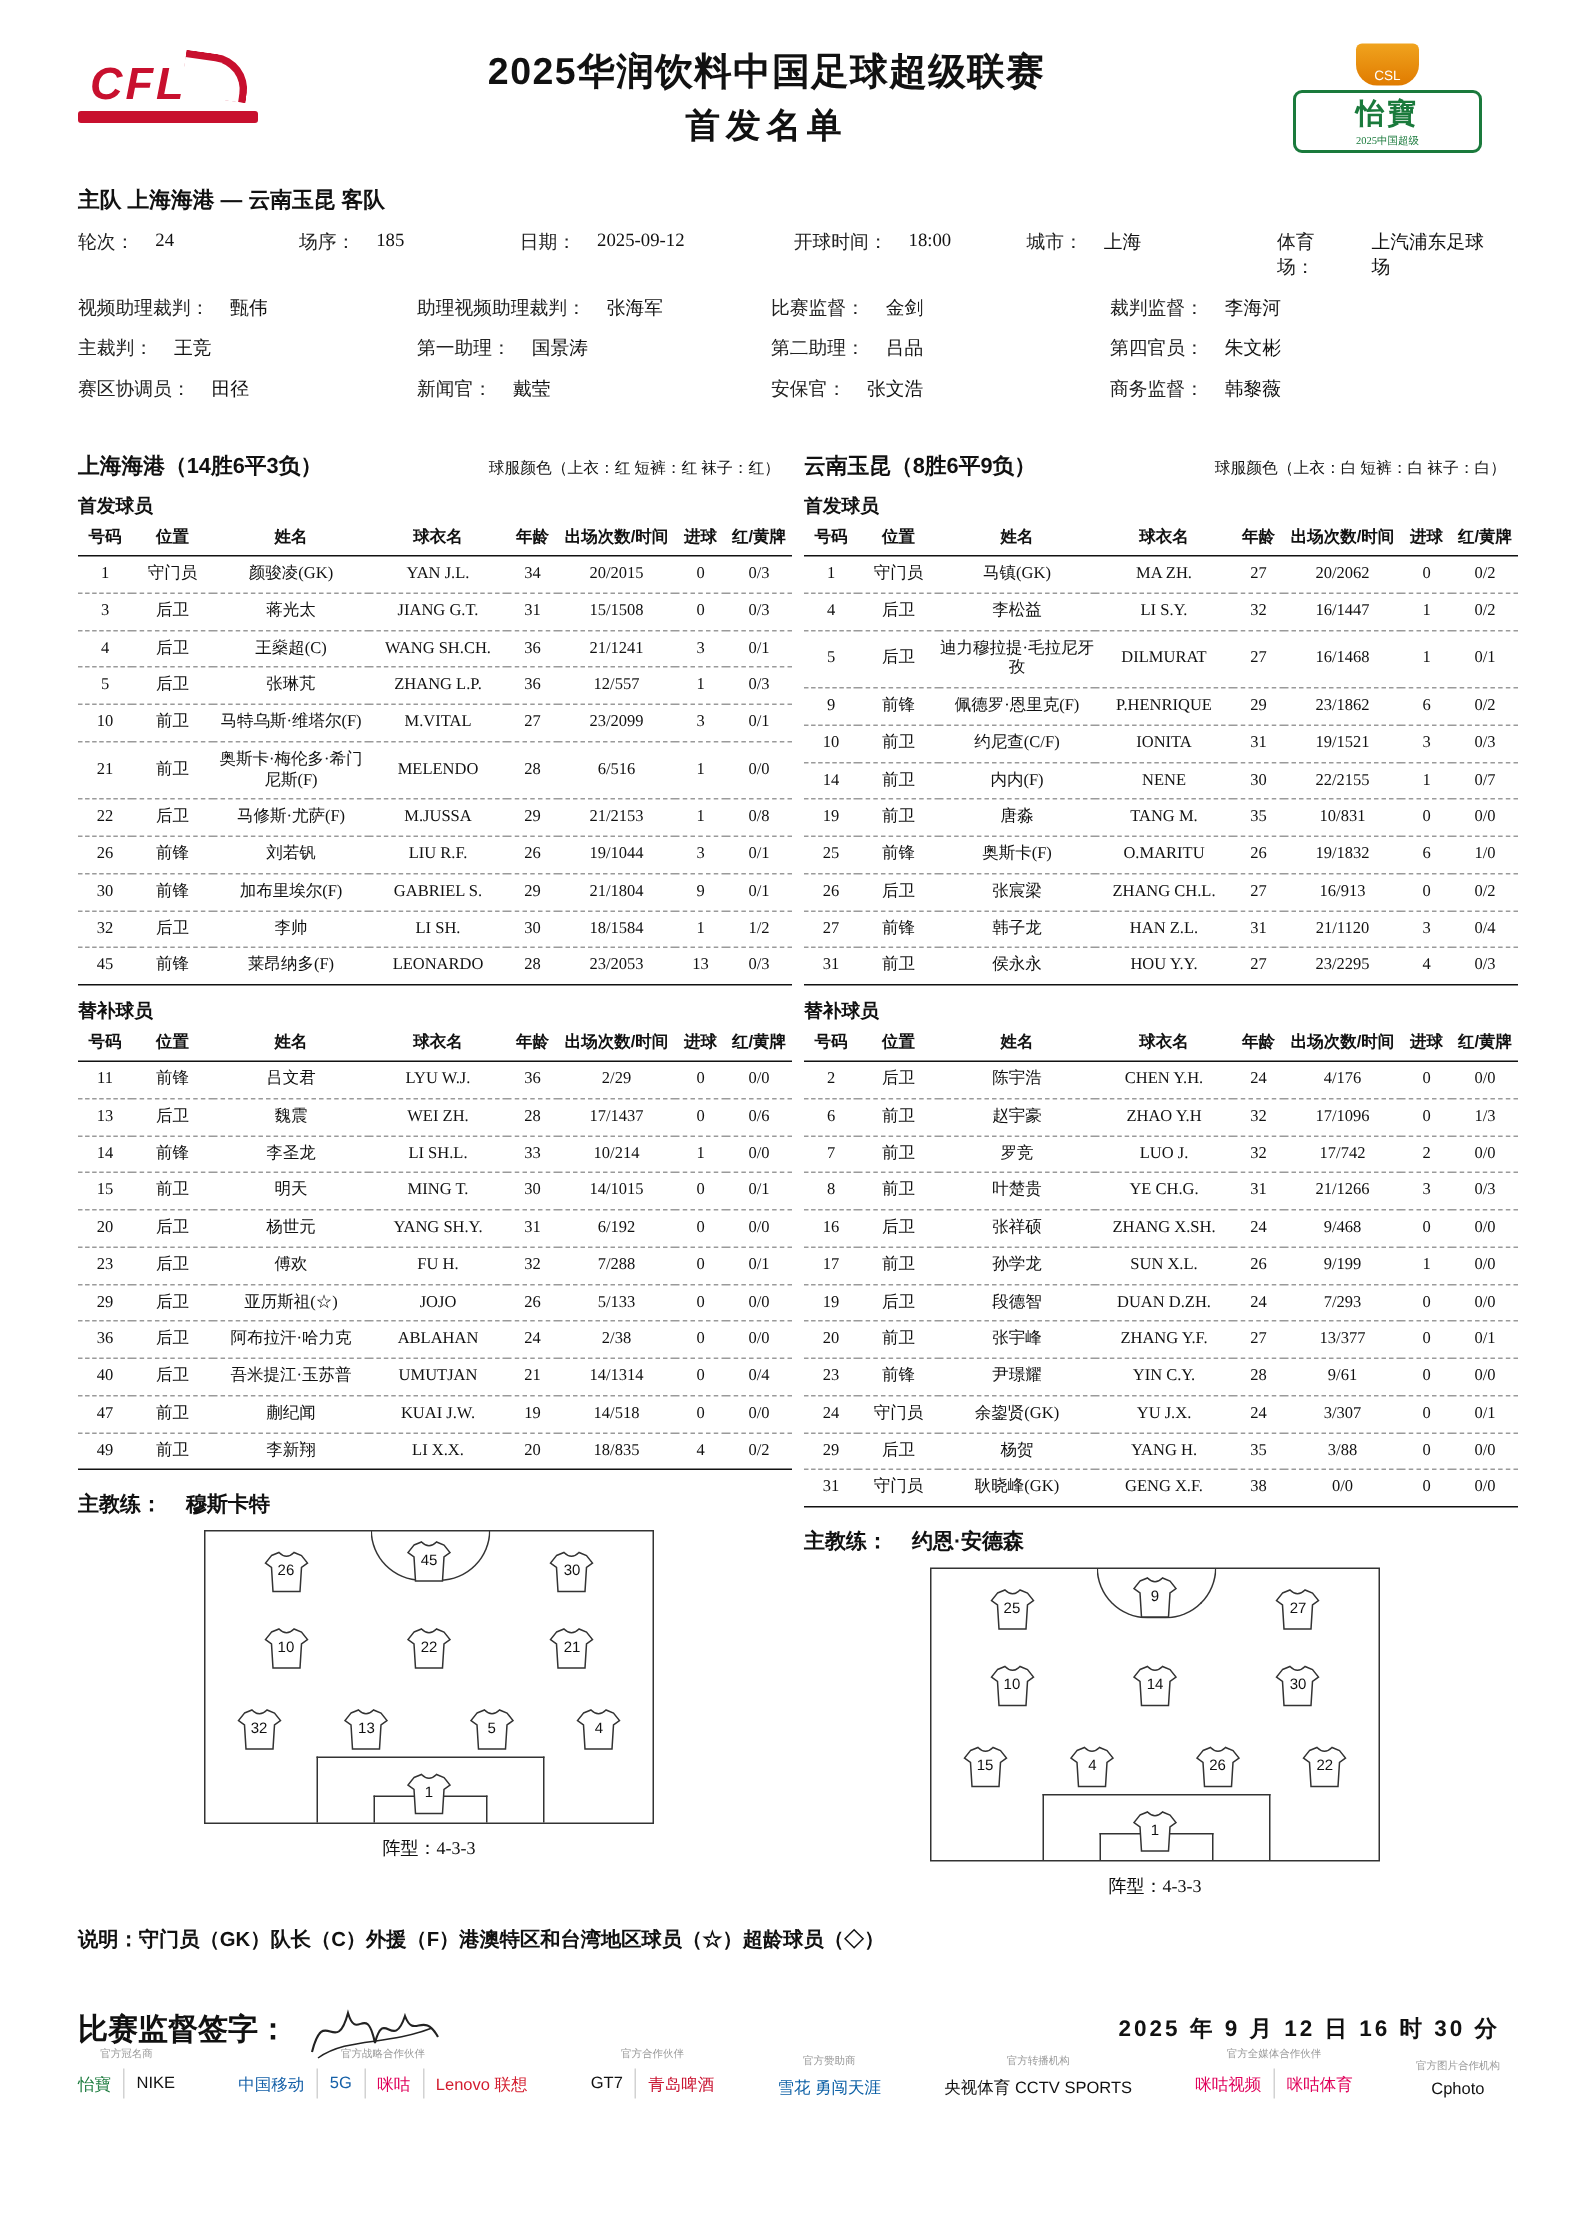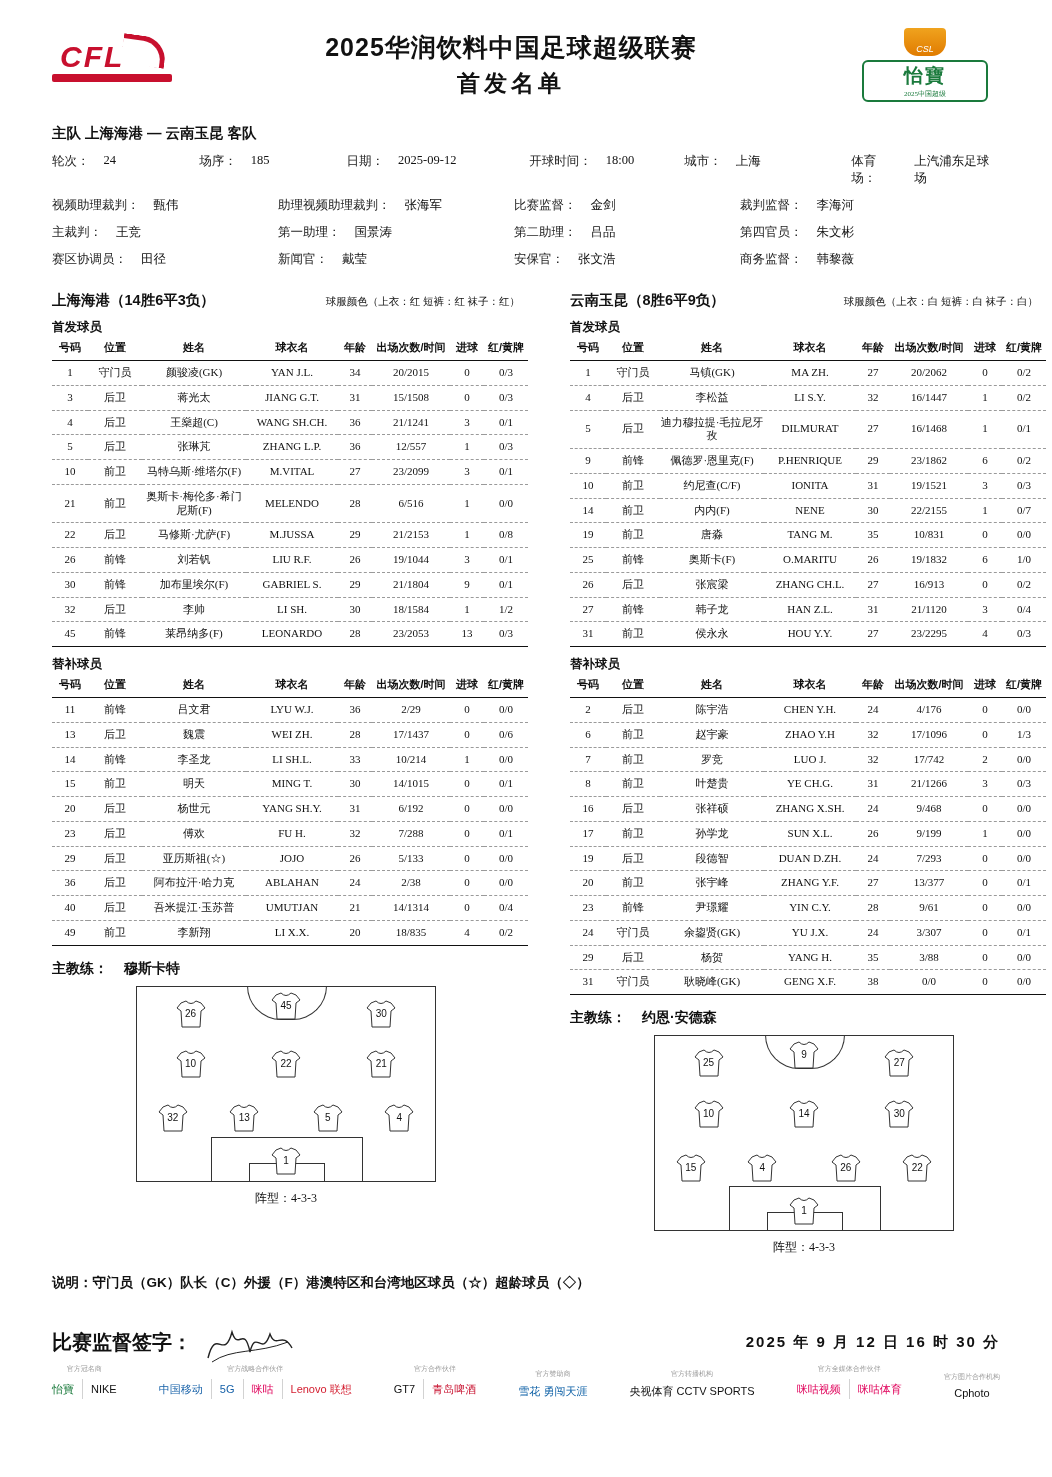--- a/index.html
+++ b/index.html
@@ -16,36 +16,36 @@
   
   .header { display:flex; align-items:center; justify-content:space-between; padding-top:28px; }
   .cfl-logo { width:120px; height:62px; position:relative; }
   .cfl-logo .bar { position:absolute; left:0; top:40px; width:120px; height:8px; background:#c8102e; border-radius:2px;}
   .cfl-logo .txt { position:absolute; left:8px; top:6px; font-family:"Liberation Sans", sans-serif; font-weight:bold; font-style:italic; font-size:30px; color:#c8102e; letter-spacing:2px;}
   .cfl-logo .swoosh { position:absolute; left:70px; top:2px; width:44px; height:30px; border-top:5px solid #c8102e; border-right:5px solid #c8102e; border-radius:0 24px 0 0; transform:rotate(8deg); }
   .title-wrap { flex:1; text-align:center; }
   .title-main { font-size:25px; font-weight:bold; letter-spacing:1px; font-family:"Liberation Sans", sans-serif; }
   .title-sub { font-size:23px; font-weight:bold; margin-top:4px; letter-spacing:4px; font-family:"Liberation Sans", sans-serif;}
   .right-logos { width:150px; display:flex; flex-direction:column; align-items:center; gap:2px;}
-  .csl-badge { width:58px; height:30px; display:flex; align-items:flex-start; justify-content:center;font-style:italic; }
+  .csl-badge { width:58px; height:30px; display:flex; align-items:center; justify-content:center; }
   .csl-shield { width:42px; height:28px; background:linear-gradient(#f0a31e,#e07b00); border-radius:4px 4px 14px 14px; color:#fff; font-size:9px; font-family:"Liberation Sans", sans-serif; display:flex; align-items:flex-end; justify-content:center; padding-bottom:2px;}
   .yibao { width:126px; height:42px; border:2px solid #1a7a3c; border-radius:6px; background:#ffffff; display:flex; flex-direction:column; align-items:center; justify-content:center; }
   .yibao .cn { color:#1a7a3c; font-size:19px; font-weight:bold; letter-spacing:2px;}
   .yibao .sub { font-size:7px; color:#1a7a3c; }
 
   
   .teamline { margin-top:22px; font-size:14.5px; font-weight:bold; font-family:"Liberation Sans", sans-serif; }
   .inforow { display:flex; margin-top:10px; font-size:12.5px; }
   .inforow .cell { display:flex; }
   .inforow .lbl { color:#222; }
   .inforow .val { margin-left:14px; }
   .c1 { width:226px; } .c2 { width:236px; } .c3 { width:226px; } .c4 { width:auto; }
 
   
-  .cols { display:flex; margin-top:23px;gap:34px; }
+  .cols { display:flex; margin-top:33px; }
   .col { width:468px; }
   .col + .col { margin-left:16px; }
   .teamhead { display:flex; align-items:baseline; justify-content:space-between; }
   .teamname { font-size:14.5px; font-weight:bold; font-family:"Liberation Sans", sans-serif;}
   .kit { font-size:10.5px; }
   .sectitle { font-size:12.5px; font-weight:bold; margin-top:9px; font-family:"Liberation Sans", sans-serif;}
 
   table { width:100%; border-collapse:collapse; font-size:11px; table-layout:fixed; }
   thead th { font-weight:bold; font-size:11px; padding:4px 0 5px; border-bottom:1.4px solid #111; font-family:"Liberation Sans", sans-serif;}
   tbody td { padding:5px 0; text-align:center; border-bottom:1px dashed #9a9a9a; line-height:1.25; }
@@ -429,20 +429,30 @@
               <td class="w-num">40</td>
               <td class="w-pos">后卫</td>
               <td class="w-name">吾米提江·玉苏普</td>
               <td class="w-shirt">UMUTJAN</td>
               <td class="w-age">21</td>
               <td class="w-app">14/1314</td>
               <td class="w-goal">0</td>
               <td class="w-card">0/4</td>
             </tr>
             <tr>
+              <td class="w-num">47</td>
+              <td class="w-pos">前卫</td>
+              <td class="w-name">蒯纪闻</td>
+              <td class="w-shirt">KUAI J.W.</td>
+              <td class="w-age">19</td>
+              <td class="w-app">14/518</td>
+              <td class="w-goal">0</td>
+              <td class="w-card">0/0</td>
+            </tr>
+            <tr>
               <td class="w-num">49</td>
               <td class="w-pos">前卫</td>
               <td class="w-name">李新翔</td>
               <td class="w-shirt">LI X.X.</td>
               <td class="w-age">20</td>
               <td class="w-app">18/835</td>
               <td class="w-goal">4</td>
               <td class="w-card">0/2</td>
             </tr>
           </tbody>

